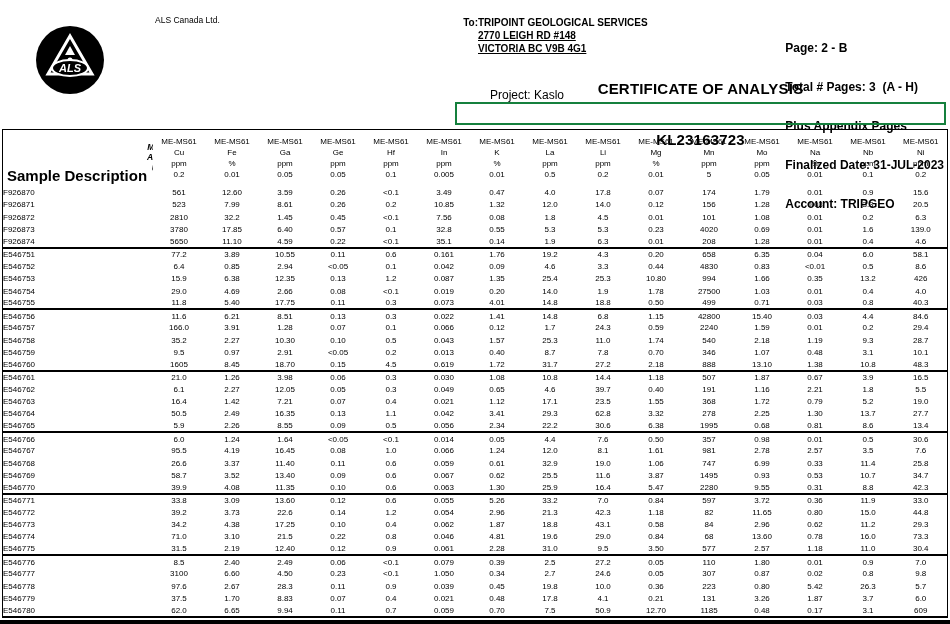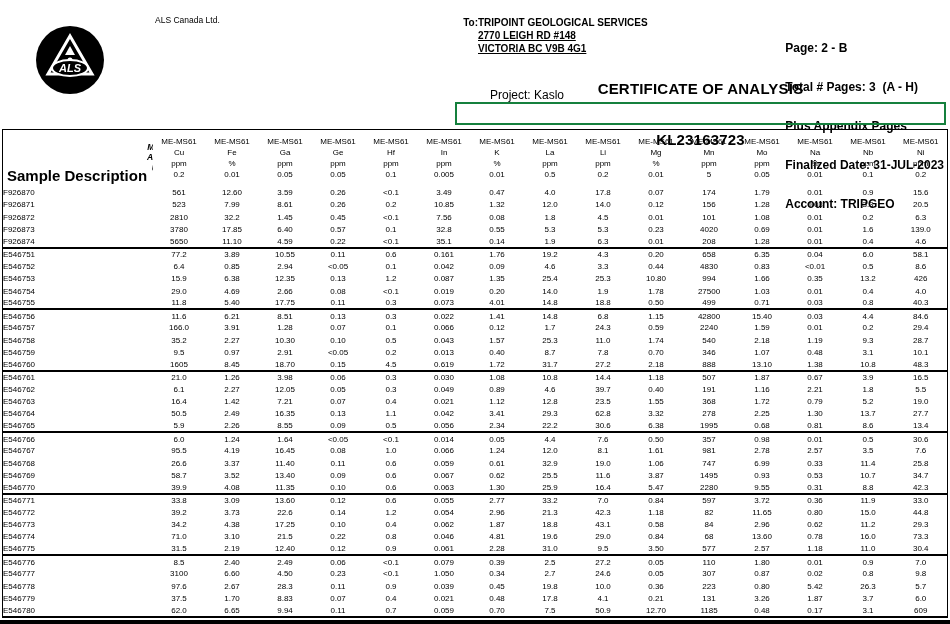--- a/index.html
+++ b/index.html
@@ -505,40 +505,40 @@
           <td class="value-cell">16.5</td>
         </tr>
         <tr class="data-row">
           <td class="sample-cell">E546762</td>
           <td class="value-cell">6.1</td>
           <td class="value-cell">2.27</td>
           <td class="value-cell">12.05</td>
           <td class="value-cell">0.05</td>
           <td class="value-cell">0.3</td>
           <td class="value-cell">0.049</td>
-          <td class="value-cell">0.89</td>
+          <td class="value-cell">0.65</td>
           <td class="value-cell">4.6</td>
           <td class="value-cell">39.7</td>
           <td class="value-cell">0.40</td>
           <td class="value-cell">191</td>
           <td class="value-cell">1.16</td>
           <td class="value-cell">2.21</td>
           <td class="value-cell">1.8</td>
           <td class="value-cell">5.5</td>
         </tr>
         <tr class="data-row">
           <td class="sample-cell">E546763</td>
           <td class="value-cell">16.4</td>
           <td class="value-cell">1.42</td>
           <td class="value-cell">7.21</td>
           <td class="value-cell">0.07</td>
           <td class="value-cell">0.4</td>
           <td class="value-cell">0.021</td>
           <td class="value-cell">1.12</td>
-          <td class="value-cell">12.8</td>
+          <td class="value-cell">17.1</td>
           <td class="value-cell">23.5</td>
           <td class="value-cell">1.55</td>
           <td class="value-cell">368</td>
           <td class="value-cell">1.72</td>
           <td class="value-cell">0.79</td>
           <td class="value-cell">5.2</td>
           <td class="value-cell">19.0</td>
         </tr>
         <tr class="data-row">
           <td class="sample-cell">E546764</td>
@@ -667,21 +667,21 @@
           <td class="value-cell">42.3</td>
         </tr>
         <tr class="data-row group-start">
           <td class="sample-cell">E546771</td>
           <td class="value-cell">33.8</td>
           <td class="value-cell">3.09</td>
           <td class="value-cell">13.60</td>
           <td class="value-cell">0.12</td>
           <td class="value-cell">0.6</td>
           <td class="value-cell">0.055</td>
-          <td class="value-cell">2.77</td>
+          <td class="value-cell">5.26</td>
           <td class="value-cell">33.2</td>
           <td class="value-cell">7.0</td>
           <td class="value-cell">0.84</td>
           <td class="value-cell">597</td>
           <td class="value-cell">3.72</td>
           <td class="value-cell">0.36</td>
           <td class="value-cell">11.9</td>
           <td class="value-cell">33.0</td>
         </tr>
         <tr class="data-row">

